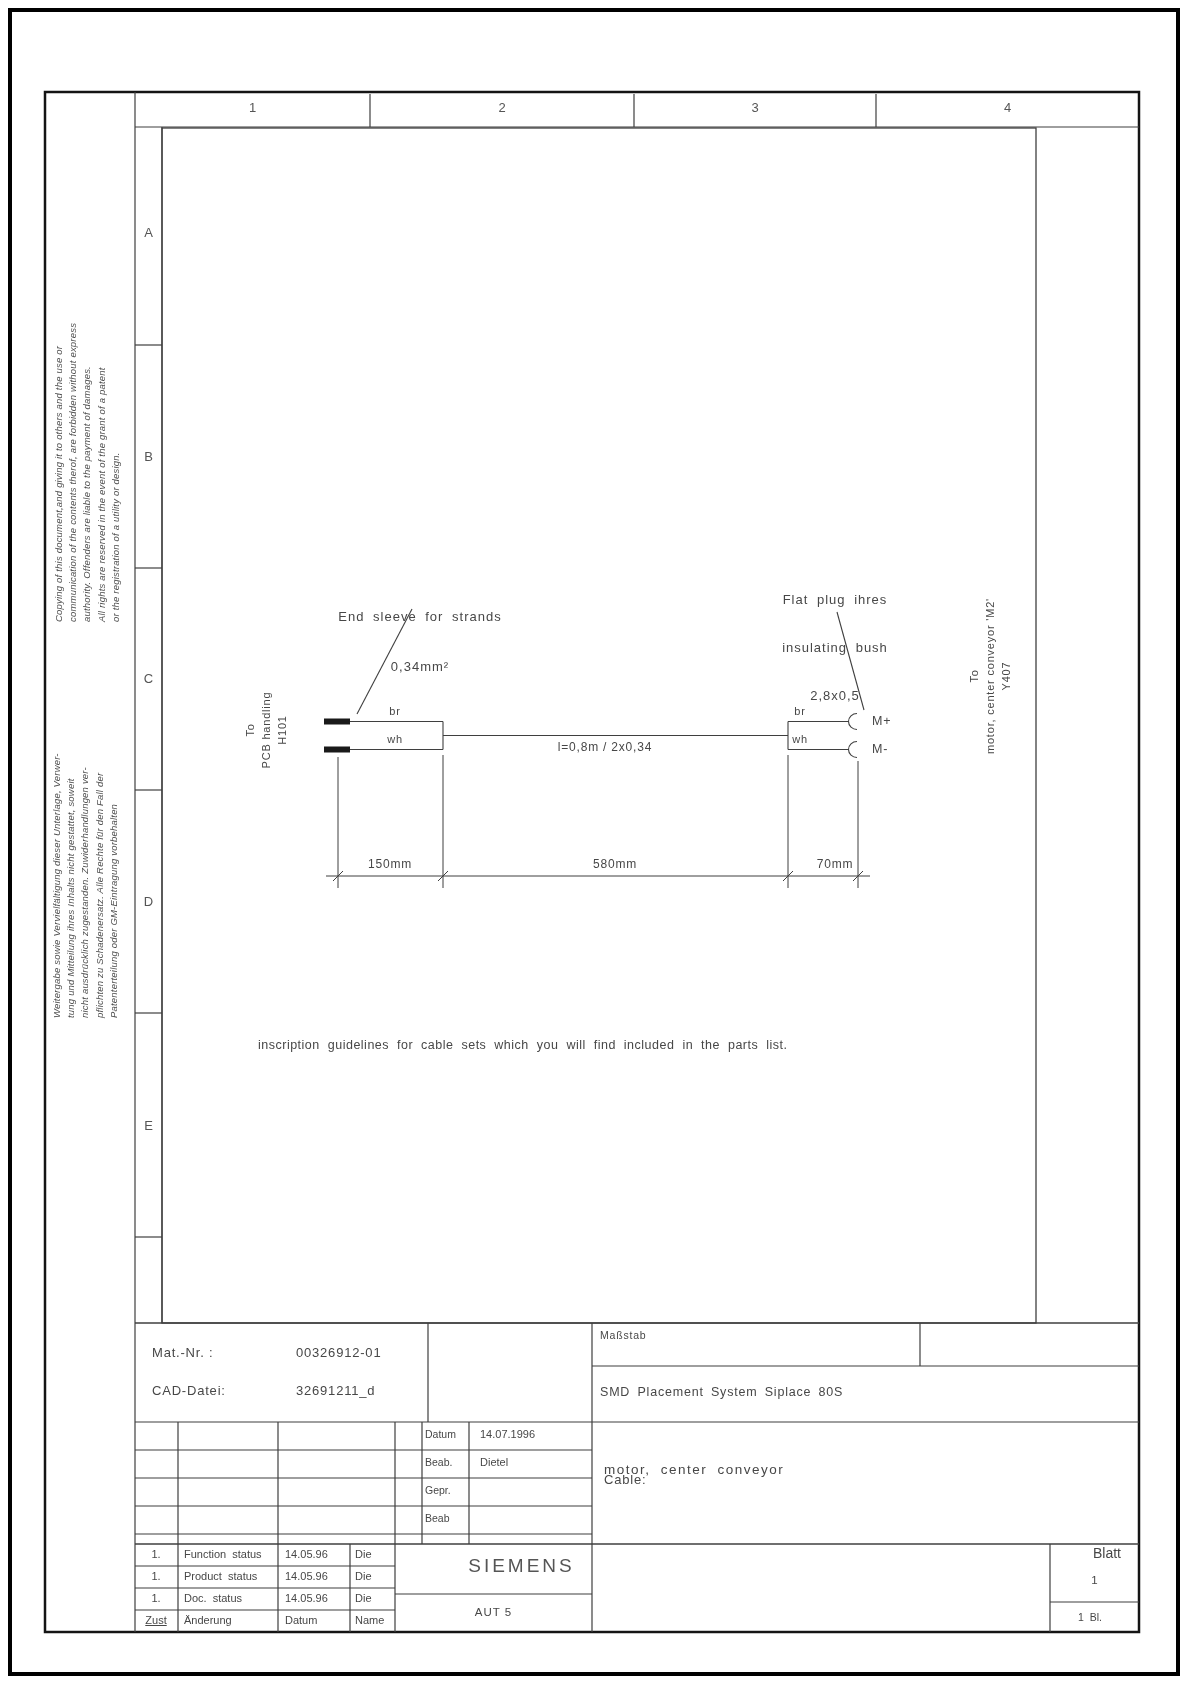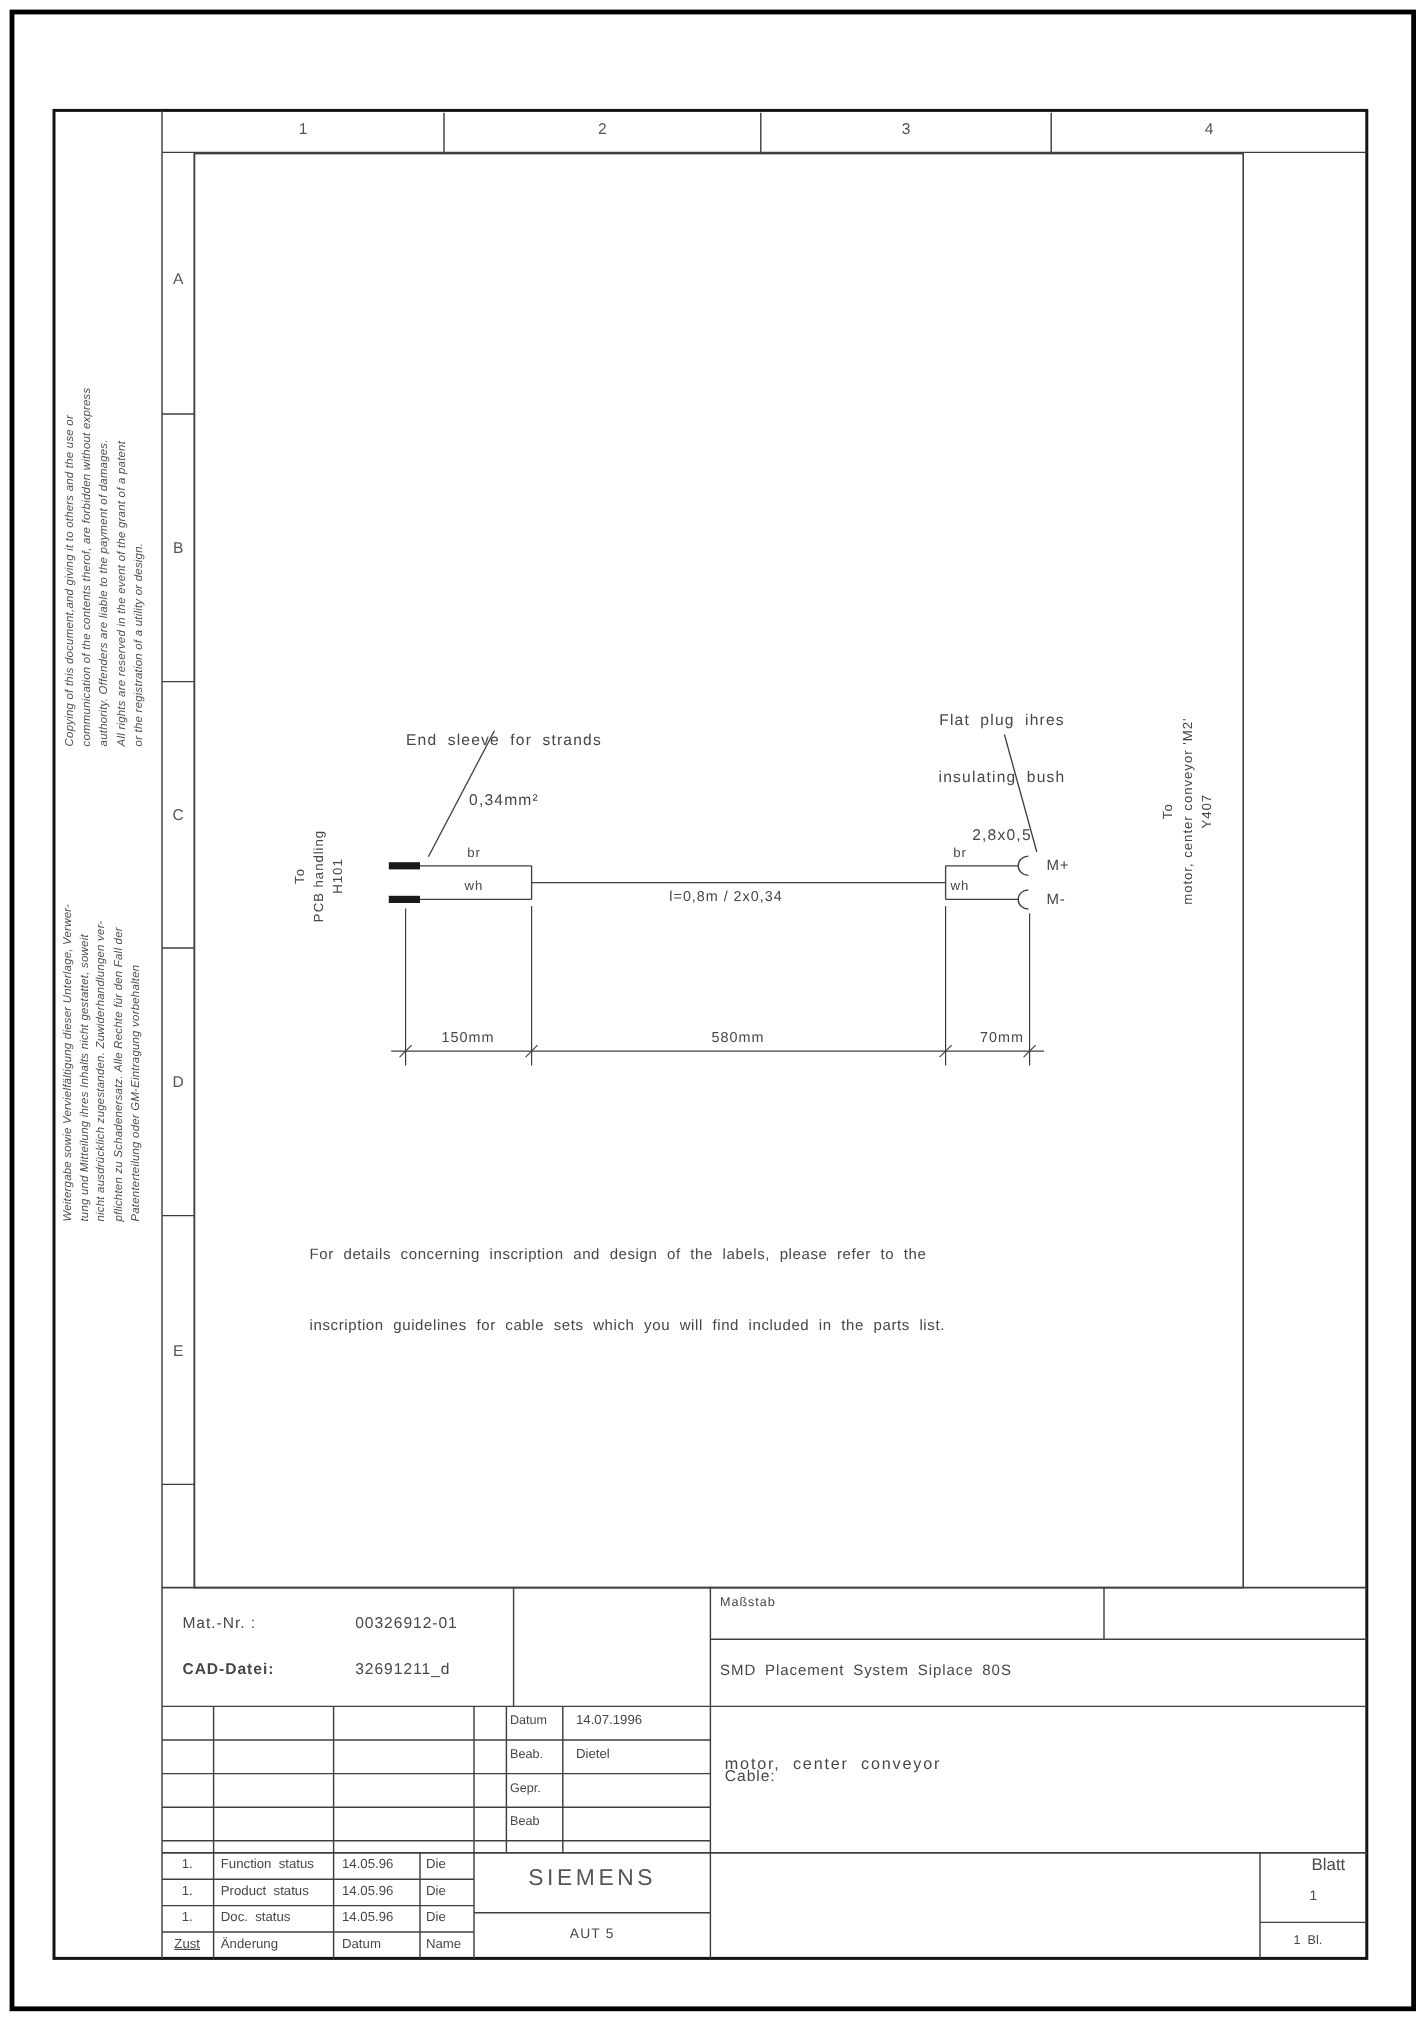--- a/index.html
+++ b/index.html
@@ -155,27 +155,26 @@
   <div class="t c wirelbl" style="left:777px; top:733px; width:46px;">wh</div>
   <div class="t wirelbl" style="left:872px; top:714px; font-size:12.5px;">M+</div>
   <div class="t wirelbl" style="left:872px; top:742px; font-size:12.5px;">M-</div>
 
   <div class="t c dimlbl" style="left:510px; top:740px; width:190px;">l=0,8m / 2x0,34</div>
   <div class="t c dimlbl" style="left:345px; top:857px; width:90px;">150mm</div>
   <div class="t c dimlbl" style="left:570px; top:857px; width:90px;">580mm</div>
   <div class="t c dimlbl" style="left:800px; top:857px; width:70px;">70mm</div>
 
   <div class="t" style="left:258px; top:997px; font-size:12.5px; line-height:19.5px; letter-spacing:0.5px; word-spacing:4px;">
-    <div>For details concerning inscription and design of the labels, please refer to the</div>
     <div>inscription guidelines for cable sets which you will find included in the parts list.</div>
   </div>
 
   <div class="t tb" style="left:152px; top:1345px; font-size:13px;">Mat.-Nr. :</div>
   <div class="t tb" style="left:296px; top:1345px; font-size:13px;">00326912-01</div>
-  <div class="t tb" style="left:152px; top:1383px; font-size:13px;font-weight:bold;">CAD-Datei:</div>
+  <div class="t tb" style="left:152px; top:1383px; font-size:13px;">CAD-Datei:</div>
   <div class="t tb" style="left:296px; top:1383px; font-size:13px;">32691211_d</div>
 
   <div class="t tb" style="left:600px; top:1329px; font-size:10.5px;">Maßstab</div>
   <div class="t tb" style="left:600px; top:1385px; font-size:12.5px; word-spacing:3px;">SMD Placement System Siplace 80S</div>
 
   <div class="t tb" style="left:604px; top:1472px; font-size:13px;">Cable:</div>
   <div class="t tb" style="left:604px; top:1462px; font-size:13.5px; letter-spacing:1.5px; word-spacing:5px;">motor, center conveyor</div>
 
   <div class="t" style="left:425px; top:1428px; font-size:10.5px;">Datum</div>
   <div class="t" style="left:480px; top:1428px; font-size:11px;">14.07.1996</div>
@@ -199,19 +198,19 @@
   <div class="t c" style="left:138px; top:1592px; width:36px; font-size:11px;">1.</div>
   <div class="t" style="left:184px; top:1592px; font-size:11px; word-spacing:3px;">Doc. status</div>
   <div class="t" style="left:285px; top:1592px; font-size:11px;">14.05.96</div>
   <div class="t" style="left:355px; top:1592px; font-size:11px;">Die</div>
 
   <div class="t c" style="left:138px; top:1614px; width:36px; font-size:11px;text-decoration:underline;">Zust</div>
   <div class="t" style="left:184px; top:1614px; font-size:11px;">Änderung</div>
   <div class="t" style="left:285px; top:1614px; font-size:11px;">Datum</div>
   <div class="t" style="left:355px; top:1614px; font-size:11px;">Name</div>
 
-  <div class="t c" style="left:395px; top:1555px; width:197px; font-size:19px; letter-spacing:3px; color:#555;">SIEMENS</div>
+  <div class="t c" style="left:395px; top:1555px; width:197px; font-size:19px; letter-spacing:3px; color:#555;padding-left:28px;">SIEMENS</div>
   <div class="t c" style="left:395px; top:1606px; width:197px; font-size:11.5px; letter-spacing:1px;">AUT 5</div>
   <div class="t" style="left:1054px; top:1545px; font-size:14px;margin-left:39px;">Blatt</div>
   <div class="t c" style="left:1050px; top:1574px; width:89px; font-size:11.5px;">1</div>
   <div class="t" style="left:1078px; top:1611px; font-size:10.5px;">1  Bl.</div>
 
 </div>
 
 </body></html>

